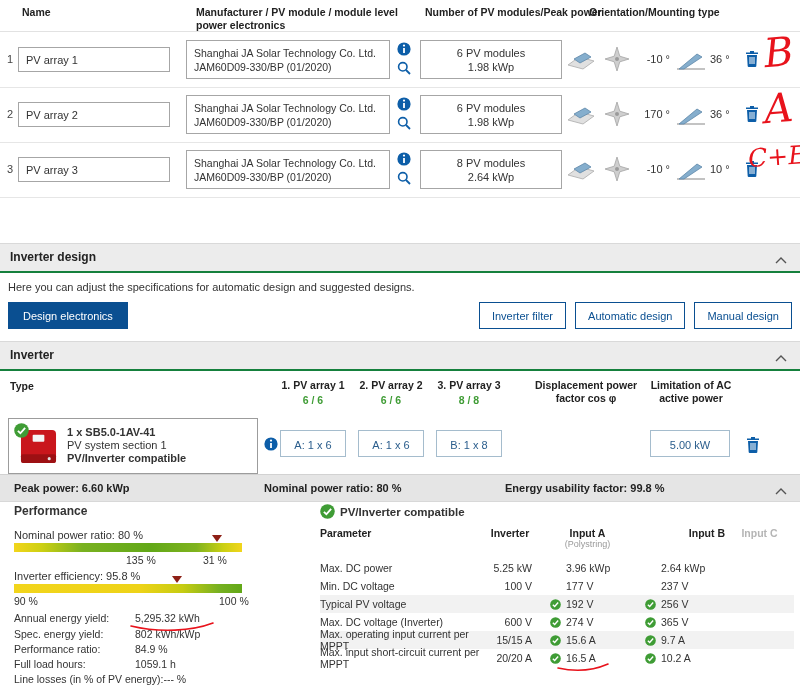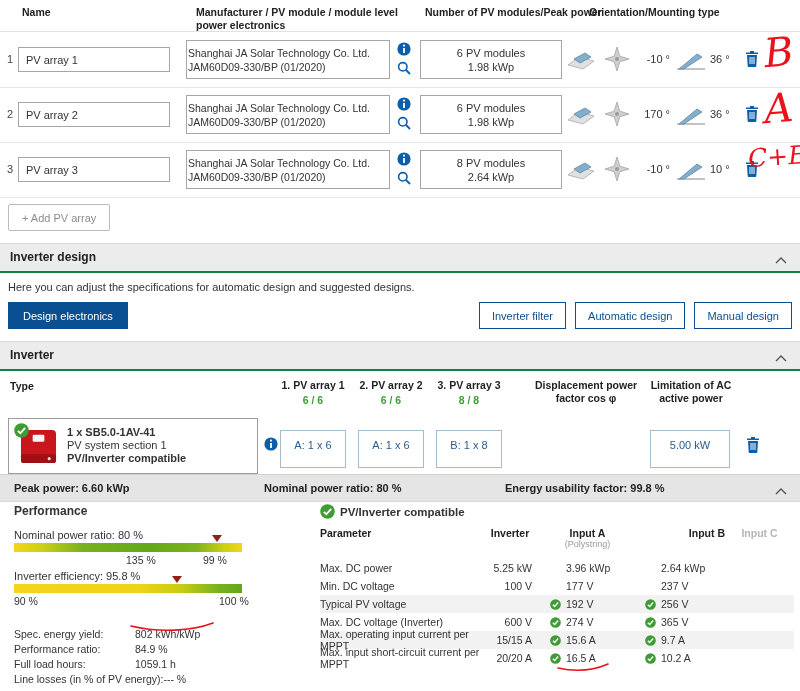--- a/index.html
+++ b/index.html
@@ -7,34 +7,34 @@
   .screen{position:relative;width:800px;height:691px;background:#fff;font-size:11px;color:#333;overflow:hidden}
   .abs{position:absolute}
   .b{font-weight:bold}
   input{font-family:inherit;font-size:11px;color:#333}
   .colhead{position:absolute;font-weight:bold;color:#222;font-size:10.5px;line-height:13px}
   .hline{position:absolute;left:0;width:800px;height:1px;background:#e2e2e2}
   .pvrow{position:absolute;left:0;width:800px;height:55px;border-bottom:1px solid #e6e6e6}
   .rownum{position:absolute;left:7px;top:0;height:55px;line-height:55px;color:#444}
   .field{position:absolute;border:1px solid #a6a6a6;background:#fff;color:#333;box-sizing:border-box}
   input.field{padding:0 7px;outline:none}
-  .manubox{padding:5px 1px;line-height:14px;font-size:10.5px;cursor:pointer}
+  .manubox{padding:5px 7px;line-height:14px;font-size:10.5px;cursor:pointer}
   .modbox{text-align:center;padding-top:5px;line-height:14px;cursor:pointer}
   .angle{position:absolute;height:30px;line-height:30px;color:#333}
   .addbtn{position:absolute;left:8px;top:204px;height:27px;padding:0 13px;background:#fff;border:1px solid #bcbcbc;color:#8d8d8d;font-size:11px;border-radius:2px;cursor:pointer;font-family:inherit}
   .secbar{position:absolute;left:0;width:800px;height:27px;background:#ececec;border-top:1px solid #d9d9d9;border-bottom:2px solid #15803d}
   .secttl{position:absolute;left:10px;top:0;line-height:27px;font-weight:bold;font-size:12px;color:#222}
   .chev{position:absolute;right:13px;top:10px;cursor:pointer}
   .btn-primary{position:absolute;height:27px;padding:0 14px;background:#0a4f91;border:1px solid #0a4f91;color:#fff;font-size:11px;cursor:pointer;font-family:inherit}
   .btnrow{position:absolute;right:8px;display:flex;gap:9px}
   .btn-outline{height:27px;padding:0 12px;background:#fff;border:1px solid #0a4f91;color:#0a4f91;font-size:11px;cursor:pointer;font-family:inherit}
   .alloc-h{position:absolute;text-align:center;font-weight:bold;color:#222;font-size:10.5px;line-height:13px}
   .alloc-c{position:absolute;text-align:center;font-weight:bold;color:#3f9c35;font-size:10.5px}
   .invbox{position:absolute;border:1px solid #9c9c9c;background:#fff;cursor:pointer}
-  .allocbox{position:absolute;height:38px;line-height:28px;text-align:center;border:1px solid #a5bccd;background:#fff;color:#2a5d8c;font-size:11px;box-sizing:border-box;cursor:pointer}
+  .allocbox{position:absolute;height:27px;line-height:28px;text-align:center;border:1px solid #a5bccd;background:#fff;color:#2a5d8c;font-size:11px;box-sizing:border-box;cursor:pointer}
   .sumbar{position:absolute;left:0;top:474px;width:800px;height:26px;background:#e5e5e5;border-top:1px solid #d2d2d2;border-bottom:1px solid #d8d8d8}
   .sumitem{position:absolute;top:0;line-height:26px;font-weight:bold;color:#222}
   .gauge{position:absolute;width:228px;height:9px}
   .g1{background:linear-gradient(90deg,#f2d51c 0%,#cdd013 12%,#79b120 30%,#62a818 60%,#7fb31e 80%,#ccd013 92%,#f2d51c 100%)}
   .g2{background:linear-gradient(90deg,#f2d51c 0%,#eed318 55%,#c6cc12 74%,#76b021 90%,#62a818 100%)}
   .gmark{position:absolute;width:0;height:0;border-left:5px solid transparent;border-right:5px solid transparent;border-top:7px solid #8e2016}
   .gtick{position:absolute;color:#333;font-size:10.5px}
   .stat{position:absolute;left:14px;line-height:13px;font-size:10.5px}
   .stat .lbl{display:inline-block;min-width:121px}
   .ct{position:absolute;left:320px;top:527px;width:474px}
@@ -202,21 +202,20 @@
     <div class="angle" style="left:632px;top:12px;width:38px;text-align:right">-10 °</div>
     <span class="abs" style="left:676px;top:17px"><svg width="30" height="22">
           <use href="#i-tilt"></use>
         </svg></span>
     <div class="angle" style="left:710px;top:12px">10 °</div>
     <span class="abs" style="left:745px;top:19px"><svg width="14" height="16">
           <use href="#i-trash"></use>
         </svg></span>
   </div>
 
-  <button class="addbtn">+ Add PV array</button>
 
   <div class="secbar" style="top:243px">
     <div class="secttl">Inverter design</div>
     <span class="chev"><svg width="12" height="7">
           <use href="#i-chev"></use>
         </svg></span>
   </div>
   <div class="abs" style="left:8px;top:281px">Here you can adjust the specifications for automatic design and suggested designs.</div>
   <button class="btn-primary" style="left:8px;top:302px">Design electronics</button>
   <div class="btnrow" style="top:302px">
@@ -272,27 +271,28 @@
     <span class="chev" style="top:10px"><svg width="12" height="7">
           <use href="#i-chev"></use>
         </svg></span>
   </div>
 
   <div class="abs b" style="left:14px;top:504px;font-size:12px">Performance</div>
   <div class="abs" style="left:14px;top:529px">Nominal power ratio: 80 %</div>
   <div class="gauge g1" style="left:14px;top:543px"></div>
   <div class="gmark" style="left:212px;top:535px"></div>
   <div class="gtick" style="left:126px;top:554px">135 %</div>
-  <div class="gtick" style="left:203px;top:554px">99 %</div>
+  <div class="gtick" style="left:203px;top:554px">31 %</div>
   <div class="abs" style="left:14px;top:570px">Inverter efficiency: 95.8 %</div>
   <div class="gauge g2" style="left:14px;top:584px"></div>
   <div class="gmark" style="left:172px;top:576px"></div>
   <div class="gtick" style="left:14px;top:595px">90 %</div>
   <div class="gtick" style="left:219px;top:595px">100 %</div>
 
+  <div class="stat" style="top:612px"><span class="lbl">Annual energy yield:</span><span>5,295.32 kWh</span></div>
   <div class="stat" style="top:628px"><span class="lbl">Spec. energy yield:</span><span>802 kWh/kWp</span></div>
   <div class="stat" style="top:643px"><span class="lbl">Performance ratio:</span><span>84.9 %</span></div>
   <div class="stat" style="top:658px"><span class="lbl">Full load hours:</span><span>1059.1 h</span></div>
   <div class="stat" style="top:673px"><span class="lbl">Line losses (in % of PV energy):</span><span>--- %</span></div>
 
   <span class="abs" style="left:320px;top:504px"><svg width="15" height="15">
         <use href="#i-check"></use>
       </svg></span>
   <div class="abs b" style="left:340px;top:506px;font-size:11.5px">PV/Inverter compatible</div>
 

